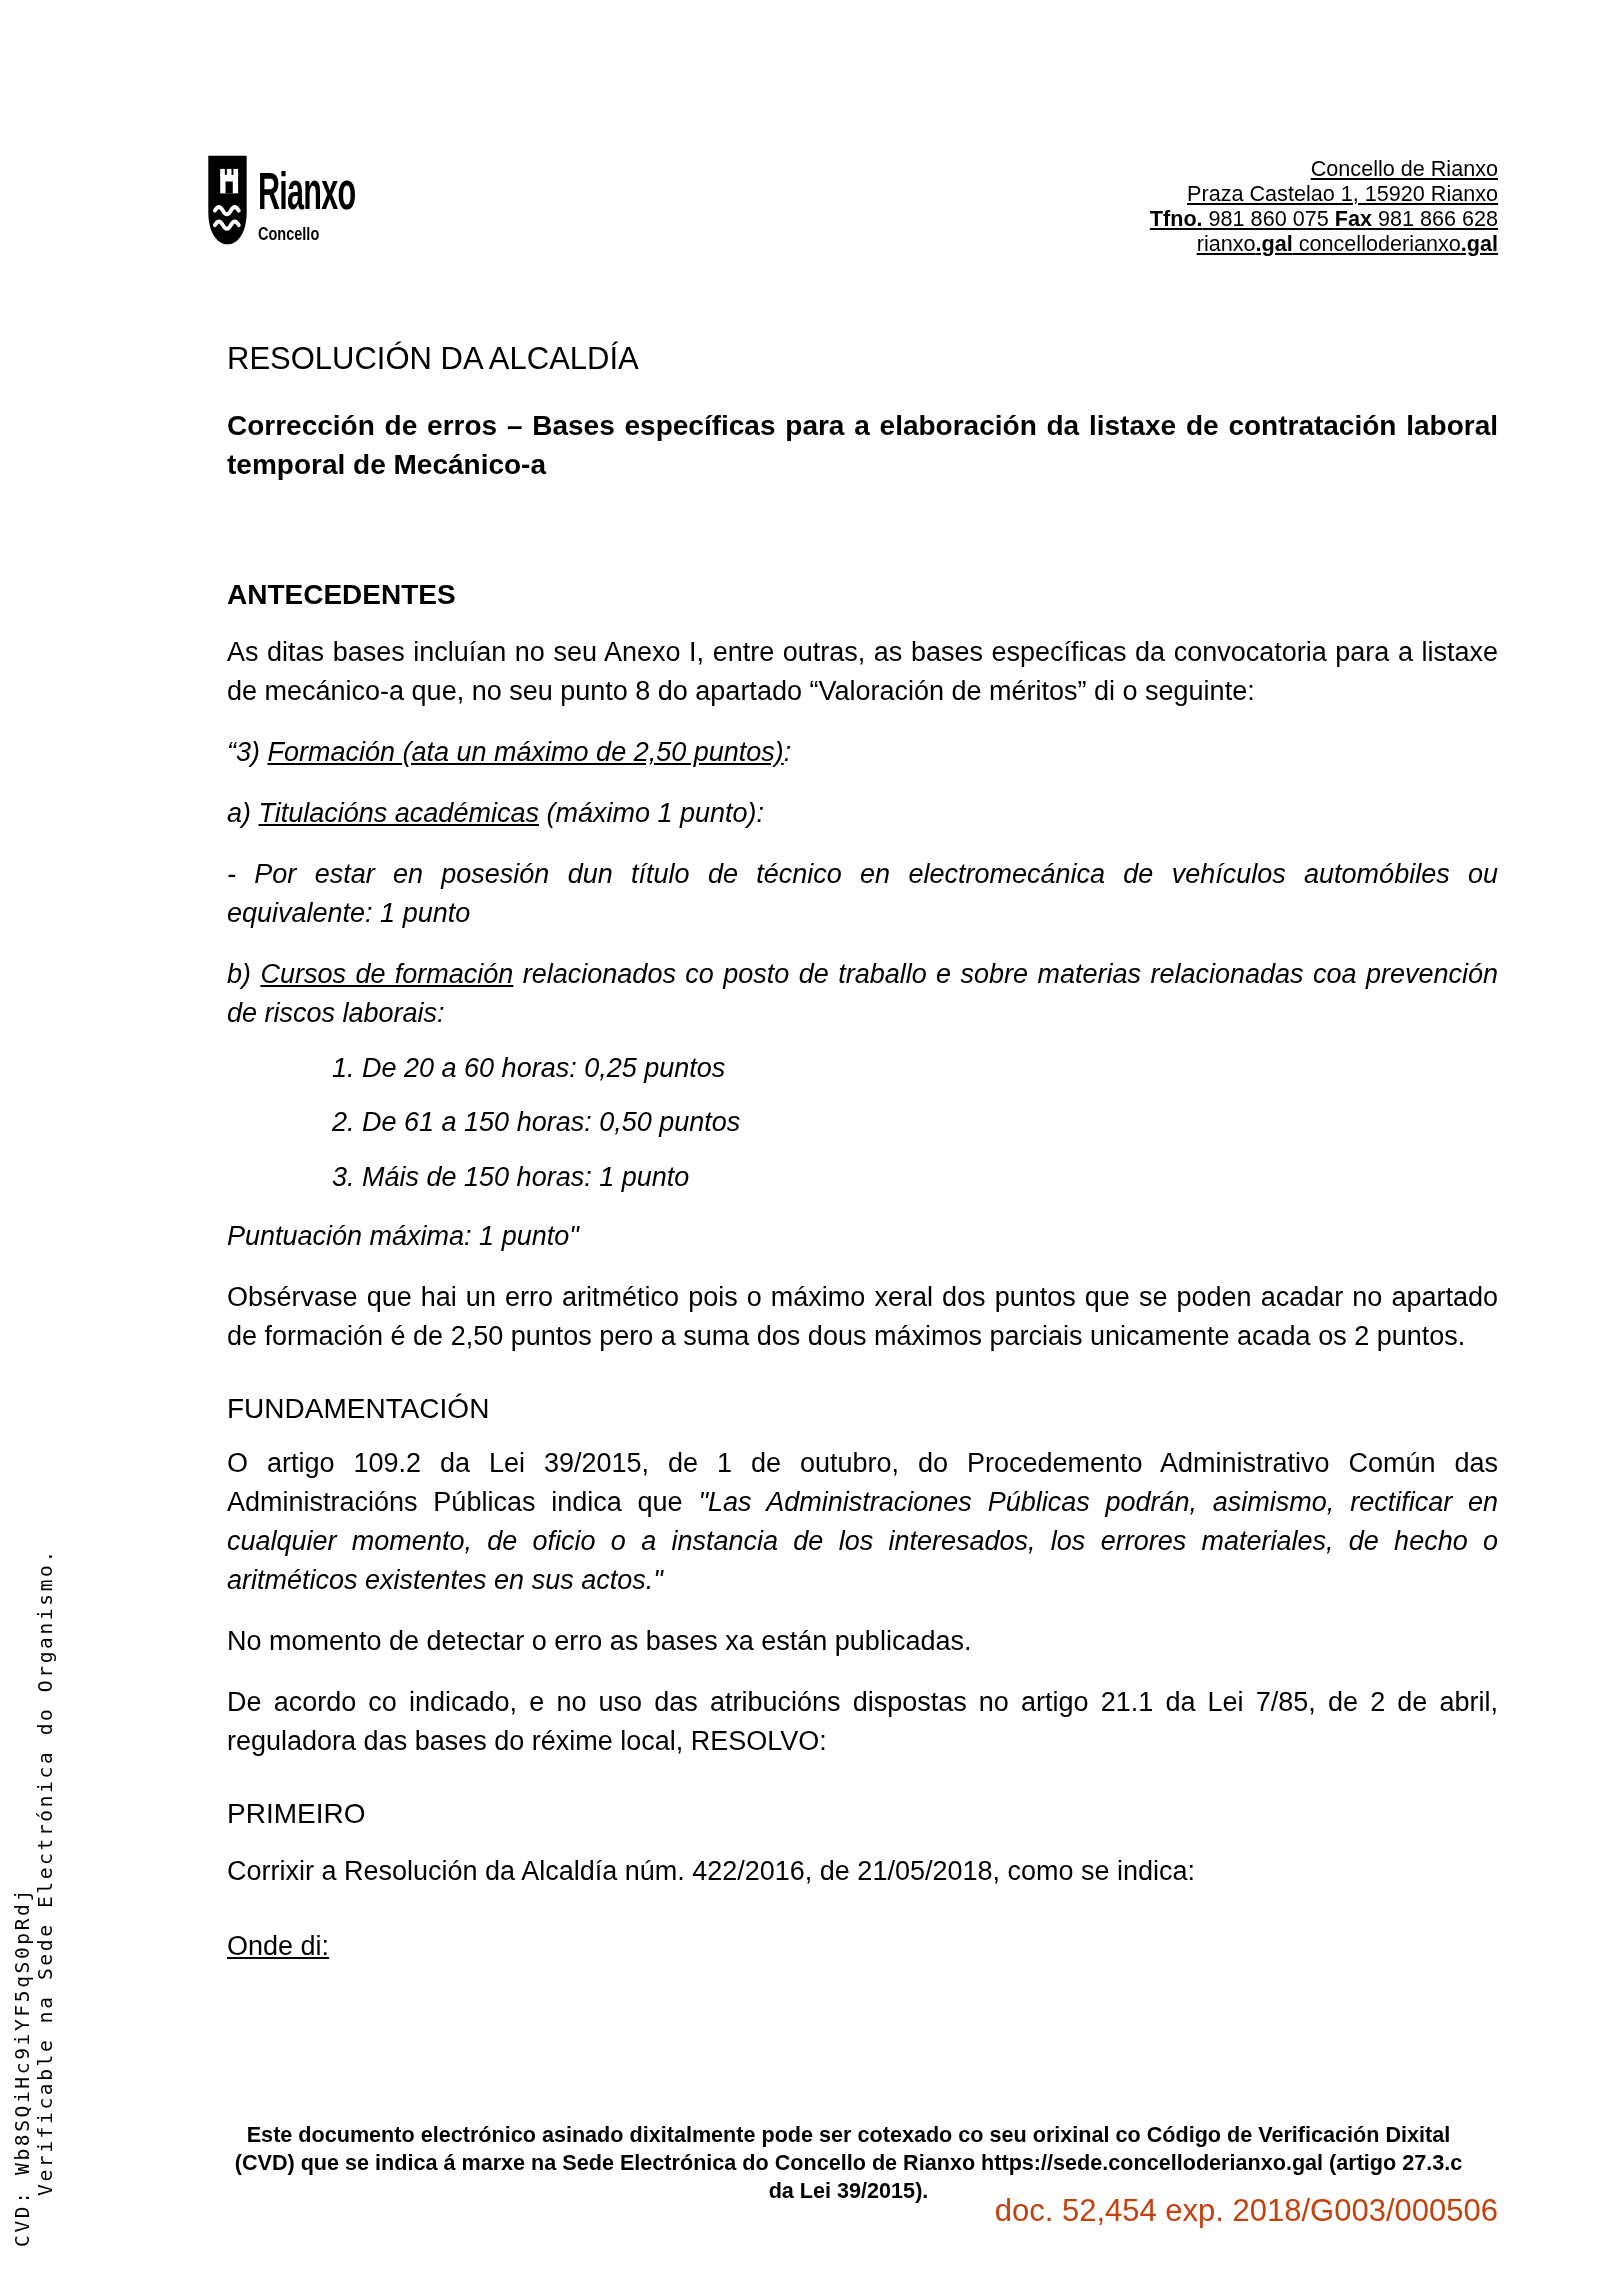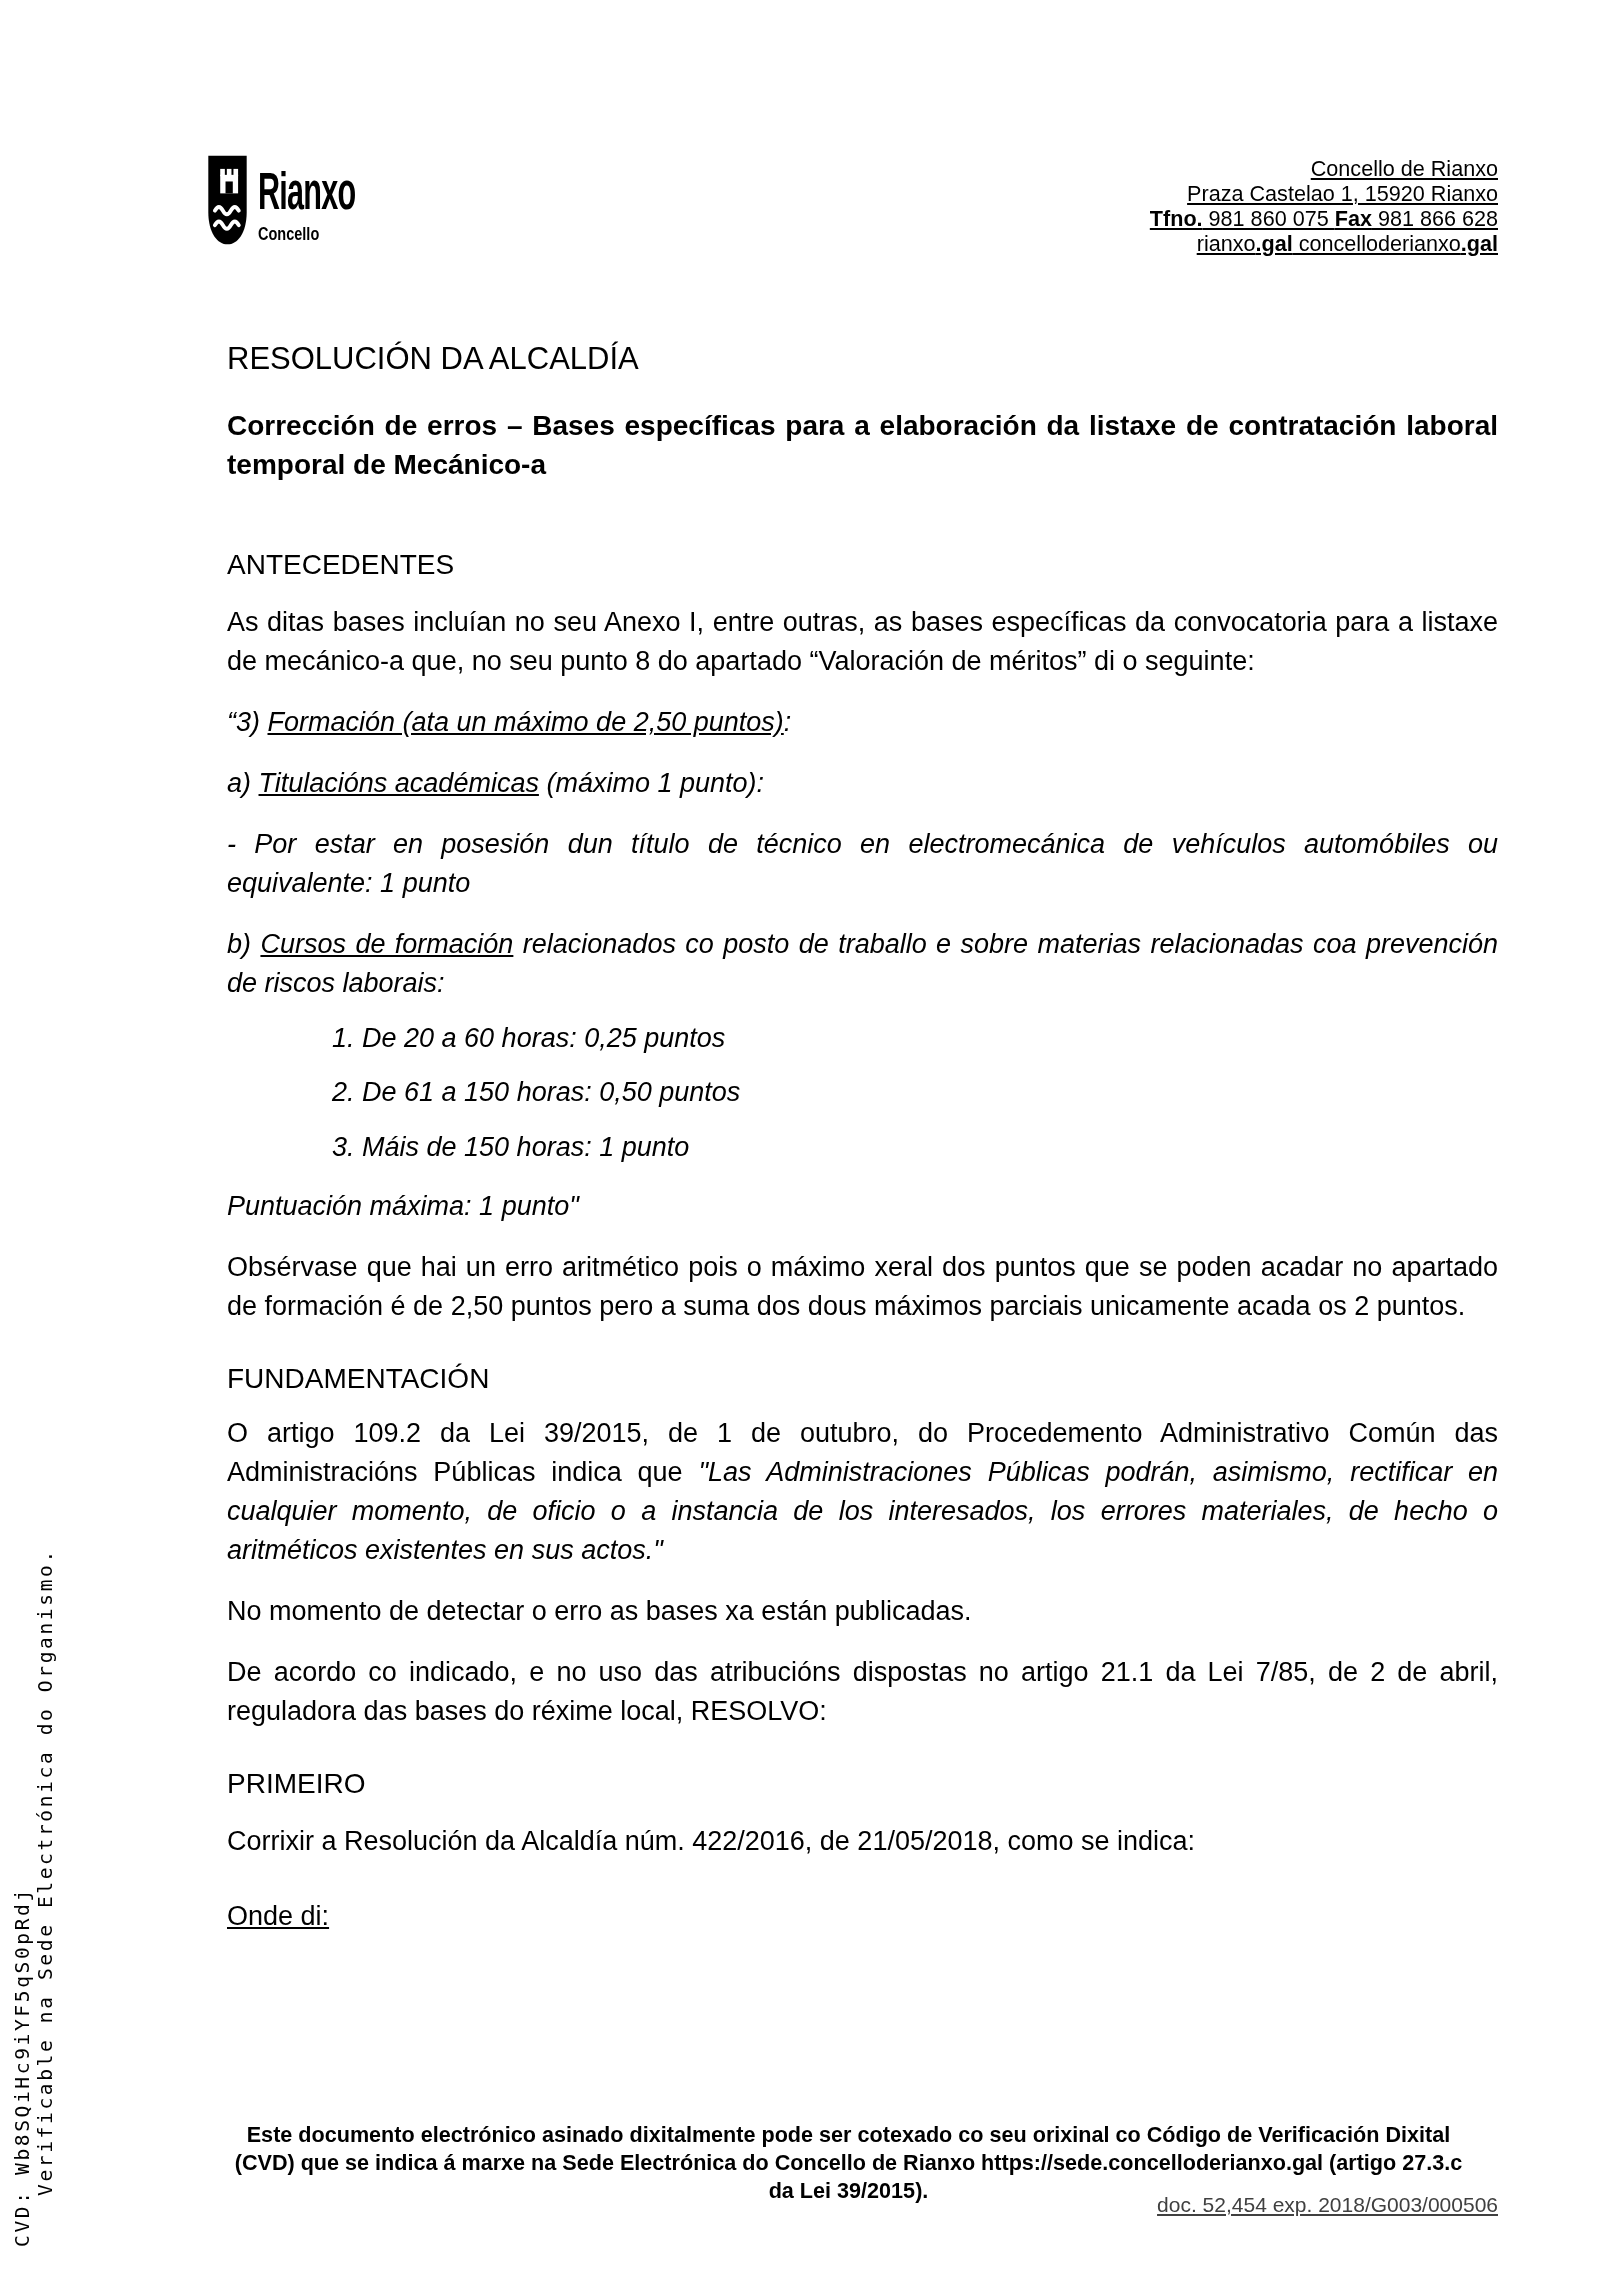--- a/index.html
+++ b/index.html
@@ -13,30 +13,30 @@
   .logo{display:flex;margin-left:-19.6px;}
   .logo-shield{width:41px;height:90px;flex:0 0 auto;}
   .logo-texts{margin-left:9.2px;margin-top:10.5px;}
   .logo-name{font-weight:bold;font-size:51px;line-height:1;transform:scaleX(0.60);transform-origin:left top;letter-spacing:-1.3px;}
   .logo-sub{font-weight:bold;font-size:17.7px;margin-top:7.9px;transform:scaleX(0.82);transform-origin:left top;}
   .contact{text-align:right;font-size:21.6px;line-height:25px;margin-top:1px;text-decoration:underline;}
   
   .title{font-size:31px;margin-top:85px;}
   .subject{font-weight:bold;font-size:28px;line-height:39px;text-align:justify;margin-top:29px;}
   .section-heading{font-size:28px;margin-top:37px;margin-bottom:0;}
-  .section-heading.first{margin-top:65px;}
+  .section-heading.first{margin-top:95px;font-weight:bold;}
   .para{font-size:27px;line-height:39px;text-align:justify;margin-top:22px;}
   .para.tight{margin-top:19.6px;}
   .italic{font-style:italic;}
   .u{text-decoration:underline;}
   .list-item{font-size:27px;line-height:39px;font-style:italic;margin-top:15.7px;padding-left:105px;}
   .onde{font-size:27px;line-height:39px;margin-top:36px;text-decoration:underline;}
   
   .footer-small{position:absolute;left:227px;top:2121px;width:1243px;font-size:21.6px;line-height:28px;text-align:center;font-weight:bold;}
-  .doc-ref{position:absolute;right:124px;top:2193px;font-size:21px;color:#404040;text-decoration:underline;}
+  .doc-ref{position:absolute;right:124px;top:2193px;font-size:31px;color:#c2410c;}
   
   .sidebar-line{
     position:absolute;white-space:nowrap;
     font-family:"DejaVu Sans Mono",monospace;font-size:19.6px;letter-spacing:2.6px;
     transform:rotate(-90deg);transform-origin:0 0;
   }
   #cvd-line{left:10.5px;top:2247px;}
   #verify-line{left:34px;top:2196px;}
 </style>
 </head>

